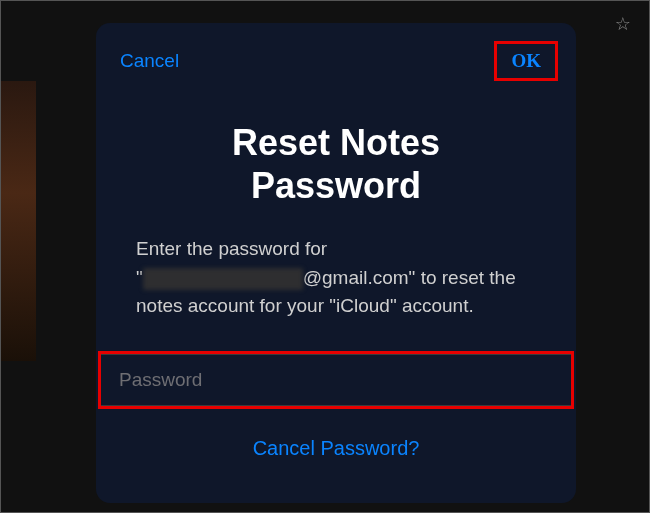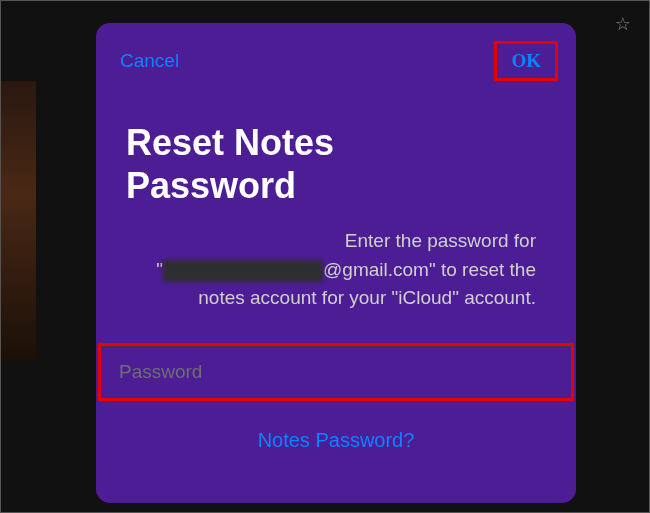--- a/index.html
+++ b/index.html
@@ -38,21 +38,21 @@
       right: 18px;
       color: #888;
       font-size: 18px;
     }
     .modal {
       position: absolute;
       left: 95px;
       top: 22px;
       width: 480px;
       height: 480px;
-      background: #4c1d95;
+      background: #0f172a;
       border-radius: 14px;
       padding: 0;
       display: flex;
       flex-direction: column;
     }
     .modal-header {
       display: flex;
       justify-content: space-between;
       align-items: center;
       padding: 18px 24px 10px 24px;
@@ -77,30 +77,30 @@
     }
     .ok-highlight {
       border: 3px solid #e60000;
       padding: 2px 6px;
       margin-right: -6px;
     }
     .modal-title {
       color: #fff;
       font-size: 36px;
       font-weight: 700;
-      text-align: left;
+      text-align: center;
       margin-top: 30px;
       line-height: 1.2;
       padding: 0 30px;
     }
     .modal-description {
       color: #d0d0d0;
       font-size: 19px;
-      text-align: right;
-      margin-top: 20px;
+      text-align: left;
+      margin-top: 28px;
       line-height: 1.5;
       padding: 0 40px;
       font-weight: 400;
     }
     .blurred-part {
       display: inline-block;
       width: 160px;
       height: 22px;
       background: #2e2e30;
       vertical-align: middle;
@@ -163,14 +163,14 @@
   <p class="modal-description">
     <span>Enter the password for</span><br>
     "<span class="blurred-part"></span><span>@gmail.com"</span>
     <span>to reset the notes account for your "iCloud" account.</span>
   </p>
 
   <div class="password-field-wrap">
     <input type="password" class="password-input" placeholder="Password" style="">
   </div>
 
-  <button class="forgot-link">Notes Password?</button>
+  <button class="forgot-link">Cancel Password?</button>
 </div>
 
 </body></html>

